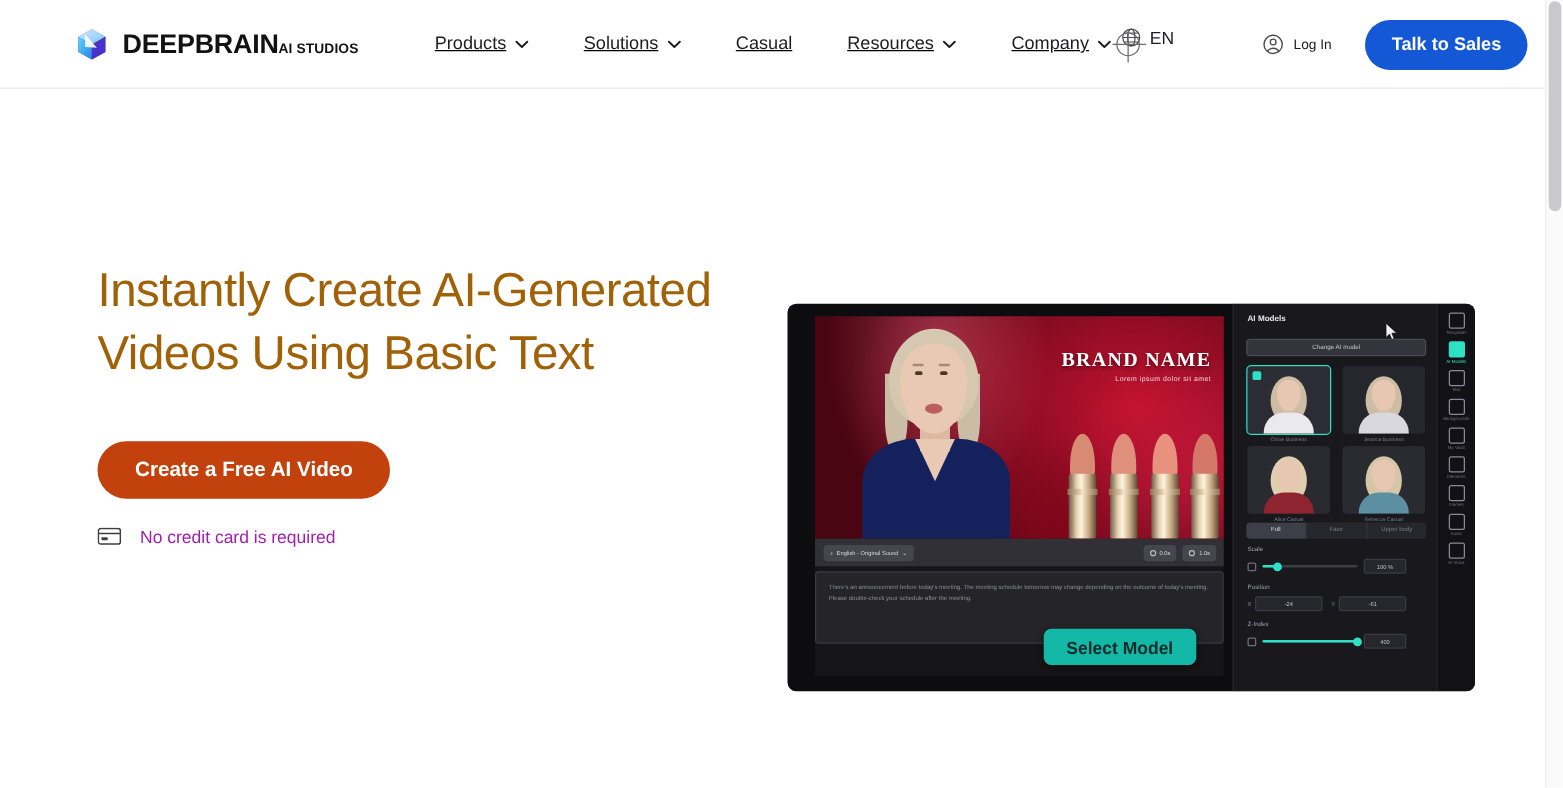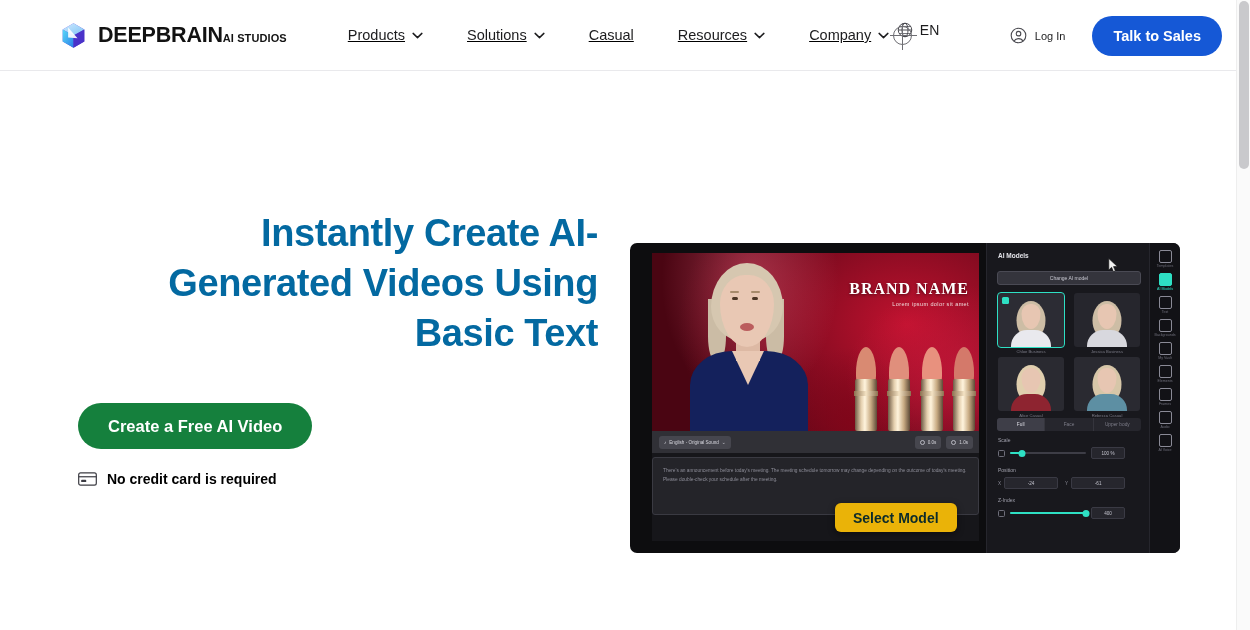--- a/index.html
+++ b/index.html
@@ -81,43 +81,42 @@
     white-space: nowrap;
   }
 
   
   .hero-left {
     position: absolute; left: 78px; top: 208px;
     width: 520px;
   }
   h1.hero-title {
     font-size: 38px; line-height: 50px;
-    font-weight: bold; letter-spacing: -0.4px;
-    color: #0369a1;
-    text-align: right;
+    font-weight: normal; letter-spacing: -0.4px;
+    color: #a16207;
   }
   p.hero-sub {
     margin-top: 28px;
     font-size: 16.5px; line-height: 28px;
     color: #3c3c43;
     width: 500px;
   }
   .btn-cta {
     margin-top: 45px;
     display: inline-flex; align-items: center; justify-content: center;
-    background: #15803d; color: #fff;
+    background: #c2410c; color: #fff;
     font-size: 16.5px; font-weight: bold;
     height: 46px; padding: 0 30px;
     border: none; border-radius: 26px;
     cursor: pointer; font-family: inherit;
   }
   .nocard {
     margin-top: 22px;
-    display: flex; align-items: center; gap: 10px;
-    font-size: 14px; color: #000000; font-weight: bold;
+    display: flex; align-items: center; gap: 15px;
+    font-size: 14px; color: #a21caf;
   }
   .card-icon { width: 19px; height: 14px; display: block; }
 
   
   .app-shot {
     position: absolute; left: 630px; top: 243px;
     width: 550px; height: 310px;
     background: #0d0d0f;
     border-radius: 7px;
     overflow: hidden;
@@ -399,21 +398,21 @@
   .rail-box {
     width: 13px; height: 13px;
     border: .9px solid #8a8a96; border-radius: 2px;
   }
   .rail-item.active .rail-box { background: #2ee0c4; border-color: #2ee0c4; }
   .rail-item.active .rail-lbl { color: #2ee0c4; }
   .rail-lbl { font-size: 3.6px; color: #6e6e7a; text-align: center; line-height: 4px; }
 
   .select-model-btn {
     position: absolute; left: 205px; top: 260px;
-    background: #eab308; color: #0c2b2a;
+    background: #14b8a6; color: #0c2b2a;
     font-size: 14px; font-weight: bold;
     border: none; border-radius: 6px;
     height: 29px; padding: 0 18px;
     cursor: pointer; font-family: inherit;
     box-shadow: 0 2px 7px rgba(0,0,0,.45);
     z-index: 20;
   }
   .cursor-arrow {
     position: absolute; left: 478px; top: 15px;
     z-index: 25; pointer-events: none;

